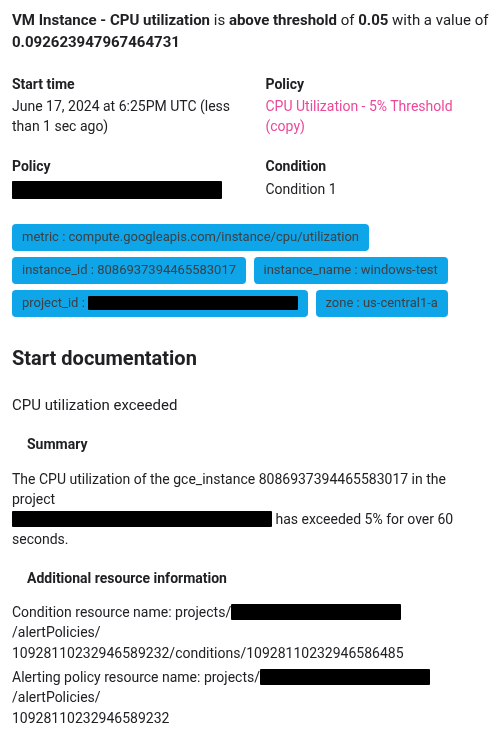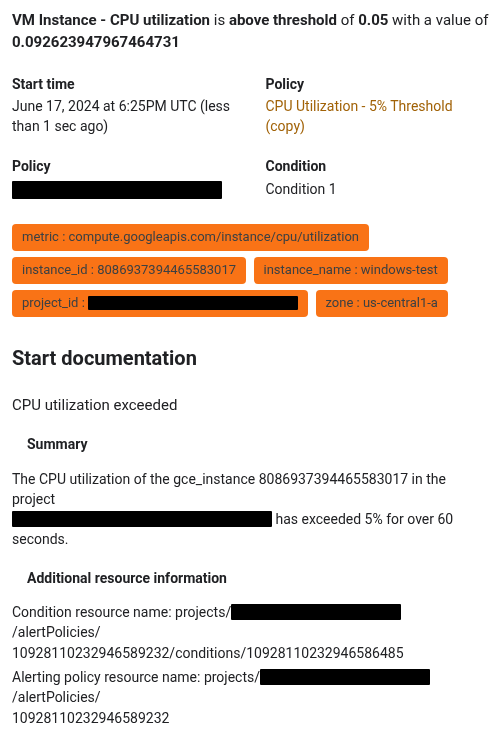--- a/index.html
+++ b/index.html
@@ -16,32 +16,32 @@
   .title-line .b { font-weight: 700; }
   .meta-grid {
     display: flex;
     flex-wrap: wrap;
     gap: 20px 30px;
     margin-bottom: 22px;
     align-items: flex-end;
   }
   .meta-block { flex: 1 1 200px; min-width: 200px; }
   .meta-label { font-weight: 700; margin-bottom: 2px; }
-  .link { color: #a16207; text-decoration: none; cursor: pointer; }
+  .link { color: #ec4899; text-decoration: none; cursor: pointer; }
   .redact {
     display: inline-block;
     background: #000;
     height: 18px;
     vertical-align: middle;
     border-radius: 1px;
   }
   .chips { margin: 4px 0 24px 0; }
   .chip {
     display: inline-block;
-    background: #f97316;
+    background: #0ea5e9;
     color: #3c4043;
     font-size: 13px;
     padding: 4px 10px;
     border-radius: 4px;
     margin: 3px 4px 3px 0;
     white-space: nowrap;
   }
   .chip .redact { height: 14px; vertical-align: -3px; }
   h1.doc { font-size: 20px; font-weight: 700; margin: 0 0 22px 0; }
   h2.sub { font-size: 15px; font-weight: 400; margin: 0 0 18px 0; }

